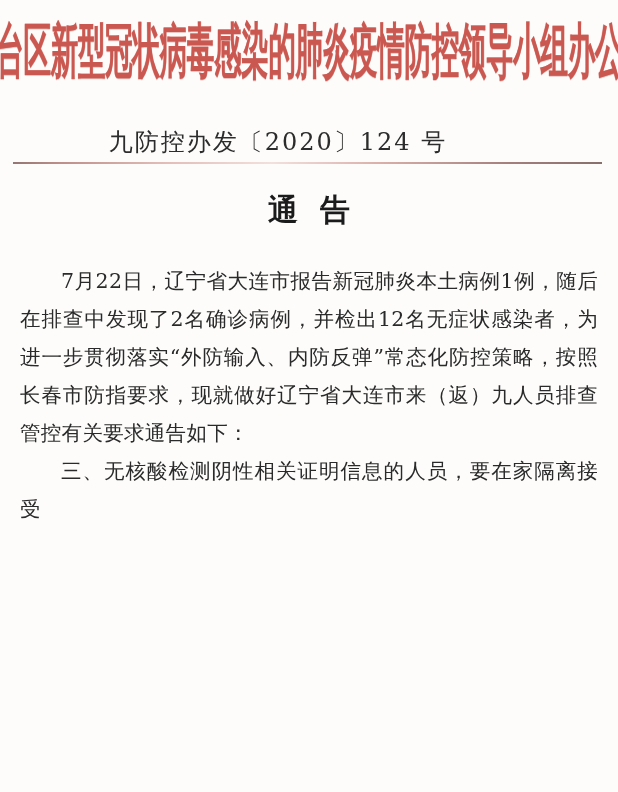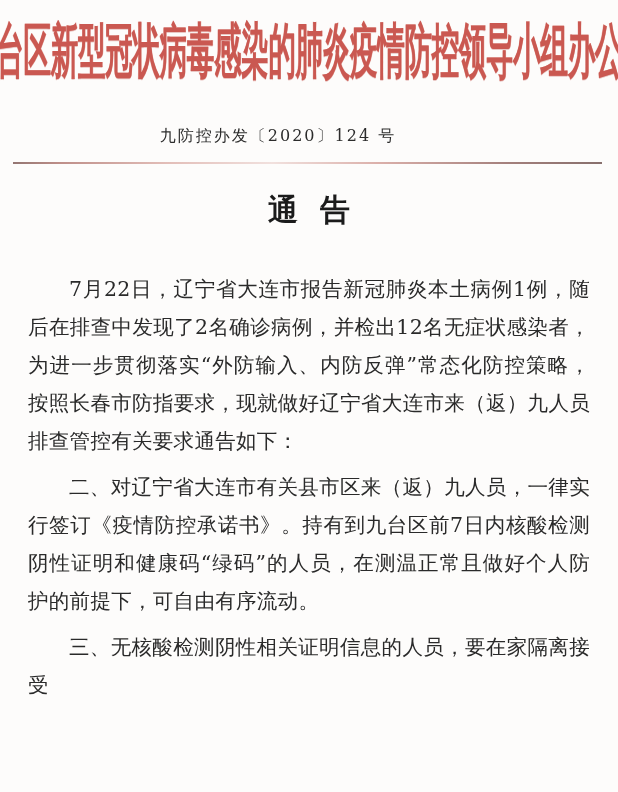--- a/index.html
+++ b/index.html
@@ -56,21 +56,21 @@
   }
 
   
   .doc-number {
     position: absolute;
     left: 0;
     top: 126px;
     width: 556px;
     text-align: center;
     font-family: "DejaVu Serif", "Liberation Serif", serif;
-    font-size: 16px;
+    font-size: 24px;
     letter-spacing: 2.0px;
     color: #2c2c2c;
     white-space: nowrap;
   }
 
   
   .red-rule {
     position: absolute;
     left: 13px;
     top: 162px;
@@ -111,21 +111,21 @@
     width: 578px;
     font-family: "DejaVu Serif", "Liberation Serif", serif;
     font-size: 20.5px;
     line-height: 38px;
     color: #2a2a2a;
     text-align: justify;
     text-justify: inter-character;
     letter-spacing: 0.3px;
   }
   .body-text p {
-    margin: 8px;
+    margin: 0;
     text-indent: 2em;
     text-align: justify;
     text-align-last: left;
     word-break: break-all;
   }
   .body-text p.clipped {
     
   }
 
   .fade-bottom {
@@ -148,19 +148,18 @@
   </div>
 
   <div class="doc-number">九防控办发〔2020〕124 号</div>
 
   <div class="red-rule"></div>
 
   <div class="doc-title">通告</div>
 
   <div class="body-text">
     <p>7月22日，辽宁省大连市报告新冠肺炎本土病例1例，随后在排查中发现了2名确诊病例，并检出12名无症状感染者，为进一步贯彻落实“外防输入、内防反弹”常态化防控策略，按照长春市防指要求，现就做好辽宁省大连市来（返）九人员排查管控有关要求通告如下：</p>
-    <p>二、对辽宁省大连市有关县市区来（返）九人员，一律实行签订《疫情防控承诺书》。持有到九台区前7日内核酸检测阴性证明和健康码“绿码”的人员，在测温正常且做好个人防护的前提下，可自由有序流动。</p>
     <p class="clipped">三、无核酸检测阴性相关证明信息的人员，要在家隔离接受</p>
   </div>
 
   <div class="fade-bottom"></div>
 
 </div>
 
 </body></html>

